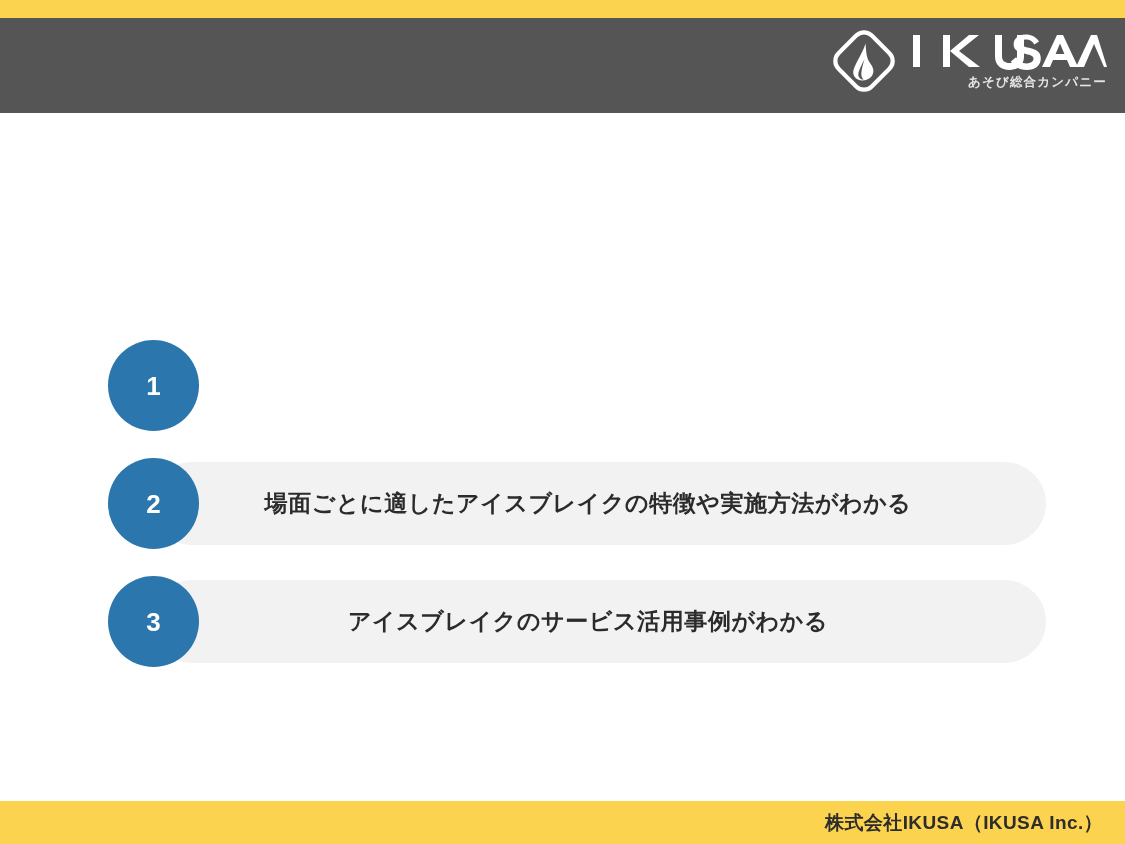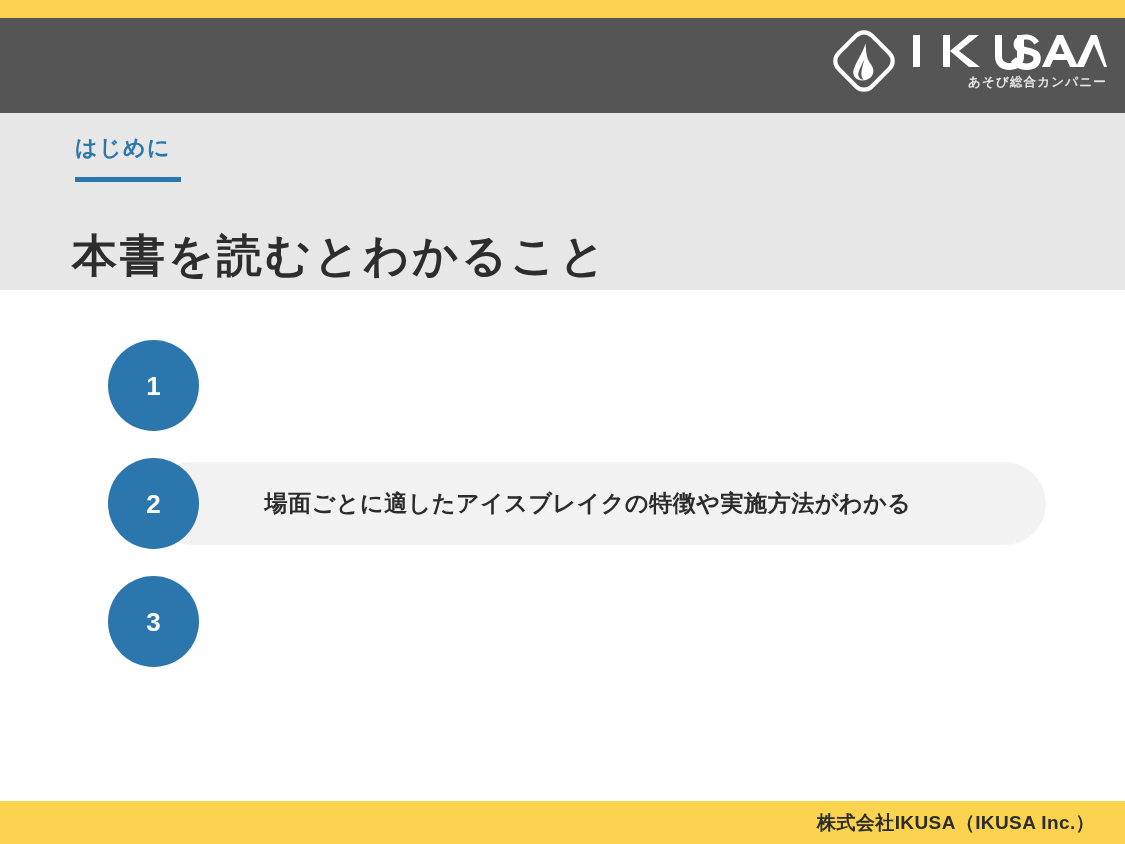--- a/index.html
+++ b/index.html
@@ -180,21 +180,21 @@
     background: #fbd34f;
     display: flex;
     align-items: center;
     justify-content: flex-end;
   }
   .footer-text {
     color: #2d2d2d;
     font-size: 19px;
     font-weight: 700;
     letter-spacing: 0.4px;
-    padding-right: 30px;
+    padding-right: 22px;
     white-space: nowrap;
   }
 </style>
 </head>
 <body>
 
 <div class="slide">
 
   <div class="top-accent"></div>
 
@@ -215,44 +215,42 @@
             <path d="M152 4 L146 4 L131 36 L139 36 L142 29 L156 29 L159 36 L167 36 Z M144.6 23 L149 12.5 L153.4 23 Z" fill="#ffffff"></path>
             <path d="M186 4 L180 4 L165 36 L173 36 L183 13 L193 36 L196 36 Z" fill="#ffffff"></path>
             <path d="M128 10.5 C125 6 120.5 3.6 114.6 3.6 C107.5 3.6 102.6 7.6 102.6 13.2 C102.6 25.5 122.5 21 122.5 27.6 C122.5 30.4 119.8 32.4 115.6 32.4 C110.8 32.4 107.4 30 105 26.2 L99.8 30.6 C103.2 36 108.6 39 115.8 39 C124 39 129.8 34.6 129.8 27.2 C129.8 14.6 110 18.6 110 12.6 C110 10.2 112.2 8.4 115.2 8.4 C118.8 8.4 121.4 10.2 123.3 13.4 Z" fill="#ffffff" transform="translate(0,0)"></path>
           </svg>
         </div>
         <div class="logo-tagline">あそび総合カンパニー</div>
       </div>
     </div>
   </div>
 
-  <div class="title-section">
-    <div class="eyebrow">はじめに</div>
-    <div class="eyebrow-rule"></div>
-    <h1 class="slide-title">本書を読むとわかること</h1>
-  </div>
 
   <div class="items">
 
     <div class="item-row">
       <div class="item-badge">
         <span class="item-badge-num">1</span>
       </div>
     </div>
 
     <div class="item-row">
       <div class="item-pill">
         <span class="item-pill-text">場面ごとに適したアイスブレイクの特徴や実施方法がわかる</span>
       </div>
       <div class="item-badge">
         <span class="item-badge-num">2</span>
       </div>
     </div>
 
     <div class="item-row">
+      <div class="item-pill">
+        <span class="item-pill-text">アイスブレイクのサービス活用事例がわかる</span>
+      </div>
       <div class="item-badge">
         <span class="item-badge-num">3</span>
       </div>
     </div>
 
   </div>
 
   <div class="footer-band">
     <div class="footer-text">株式会社IKUSA（IKUSA Inc.）</div>
   </div>

